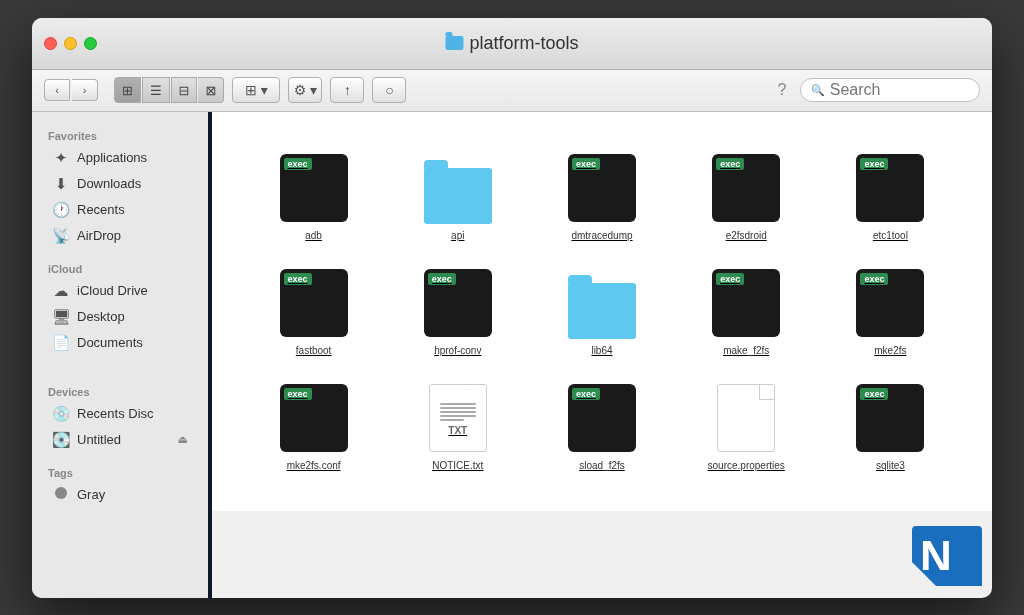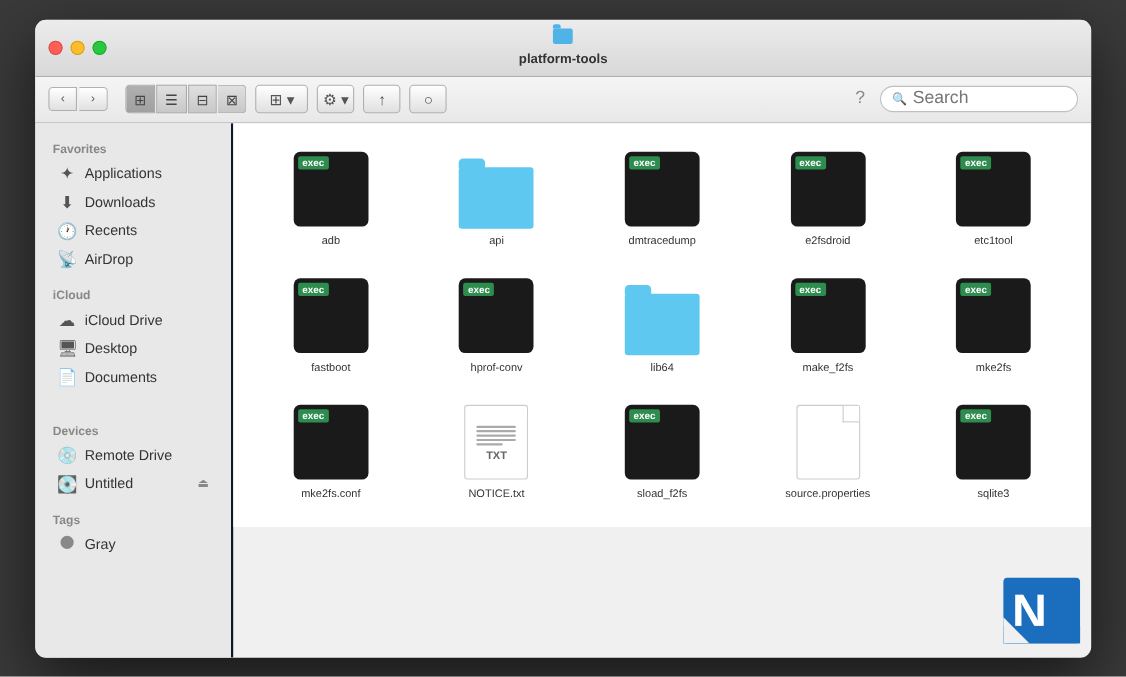--- a/index.html
+++ b/index.html
@@ -45,24 +45,23 @@
     .tl-red { background: #ff5f57; border: 1px solid #e0443e; }
     .tl-yellow { background: #febc2e; border: 1px solid #d4a000; }
     .tl-green { background: #28c840; border: 1px solid #14a820; }
     .titlebar-center {
       position: absolute;
       left: 50%;
       transform: translateX(-50%);
       display: flex;
       align-items: center;
       gap: 6px;
-      font-size: 12px;
-      font-weight: 700;
+      font-size: 18px;
+      font-weight: 400;
       color: #333;
-      flex-direction: column;
     }
     .folder-icon-small {
       width: 18px;
       height: 14px;
       background: #4fb3e8;
       border-radius: 2px;
       position: relative;
     }
     .folder-icon-small::before {
       content: '';
@@ -169,21 +168,21 @@
     
     .content {
       display: flex;
       flex: 1;
       overflow: hidden;
     }
     
     .sidebar {
       width: 180px;
       background: #e8e8e8;
-      border-right: 2px solid #0f172a;
+      border-right: 4px solid #0f172a;
       padding: 12px 0;
       overflow-y: auto;
       flex-shrink: 0;
     }
     .sidebar-section-label {
       font-size: 11px;
       font-weight: 700;
       color: #888;
       padding: 6px 16px 3px;
       text-transform: none;
@@ -203,21 +202,22 @@
       font-size: 15px;
       width: 18px;
       text-align: center;
       color: #555;
     }
     
     .file-area {
       flex: 1;
       background: #fff;
       overflow-y: auto;
-      padding: 16px;
+      padding: 32px;
+      text-decoration: underline;
     }
     .file-grid {
       display: grid;
       grid-template-columns: repeat(5, 1fr);
       gap: 10px 5px;
     }
     .file-item {
       display: flex;
       flex-direction: column;
       align-items: center;
@@ -419,21 +419,21 @@
         <span>Desktop</span>
       </div>
       <div class="sidebar-item">
         <span class="si-icon">📄</span>
         <span>Documents</span>
       </div>
 
       <div class="sidebar-section-label" style="margin-top:24px;">Devices</div>
       <div class="sidebar-item">
         <span class="si-icon">💿</span>
-        <span>Remote Drive</span>
+        <span>Recents Disc</span>
       </div>
       <div class="sidebar-item">
         <span class="si-icon">💽</span>
         <span>Untitled</span>
         <span class="sidebar-eject">⏏</span>
       </div>
 
       <div class="sidebar-section-label" style="margin-top:8px;">Tags</div>
       <div class="sidebar-item">
         <span class="si-icon">

